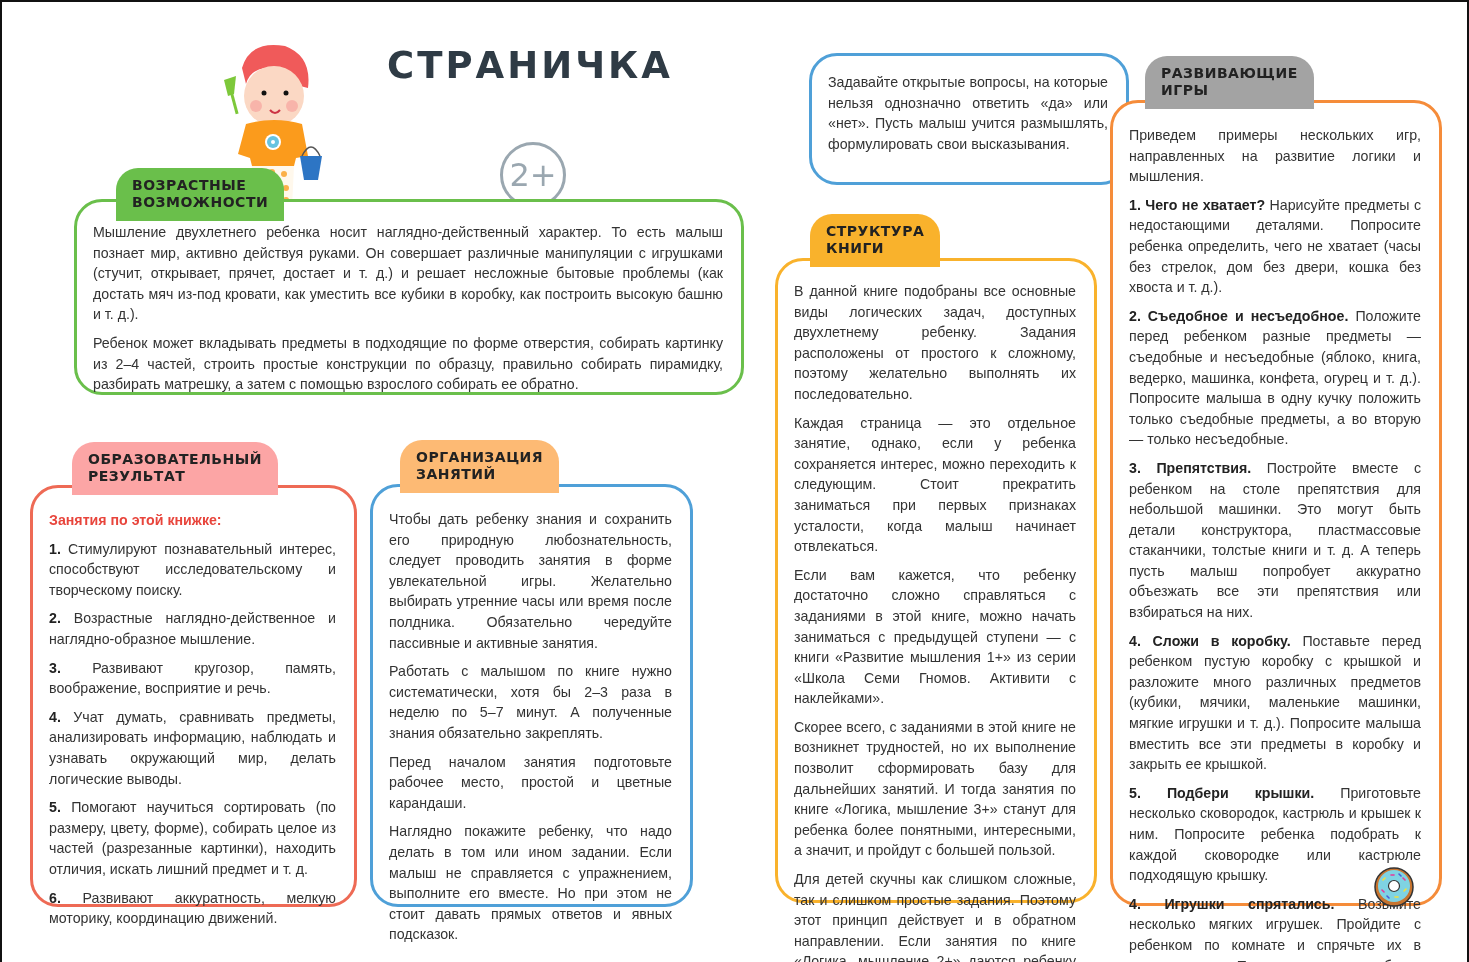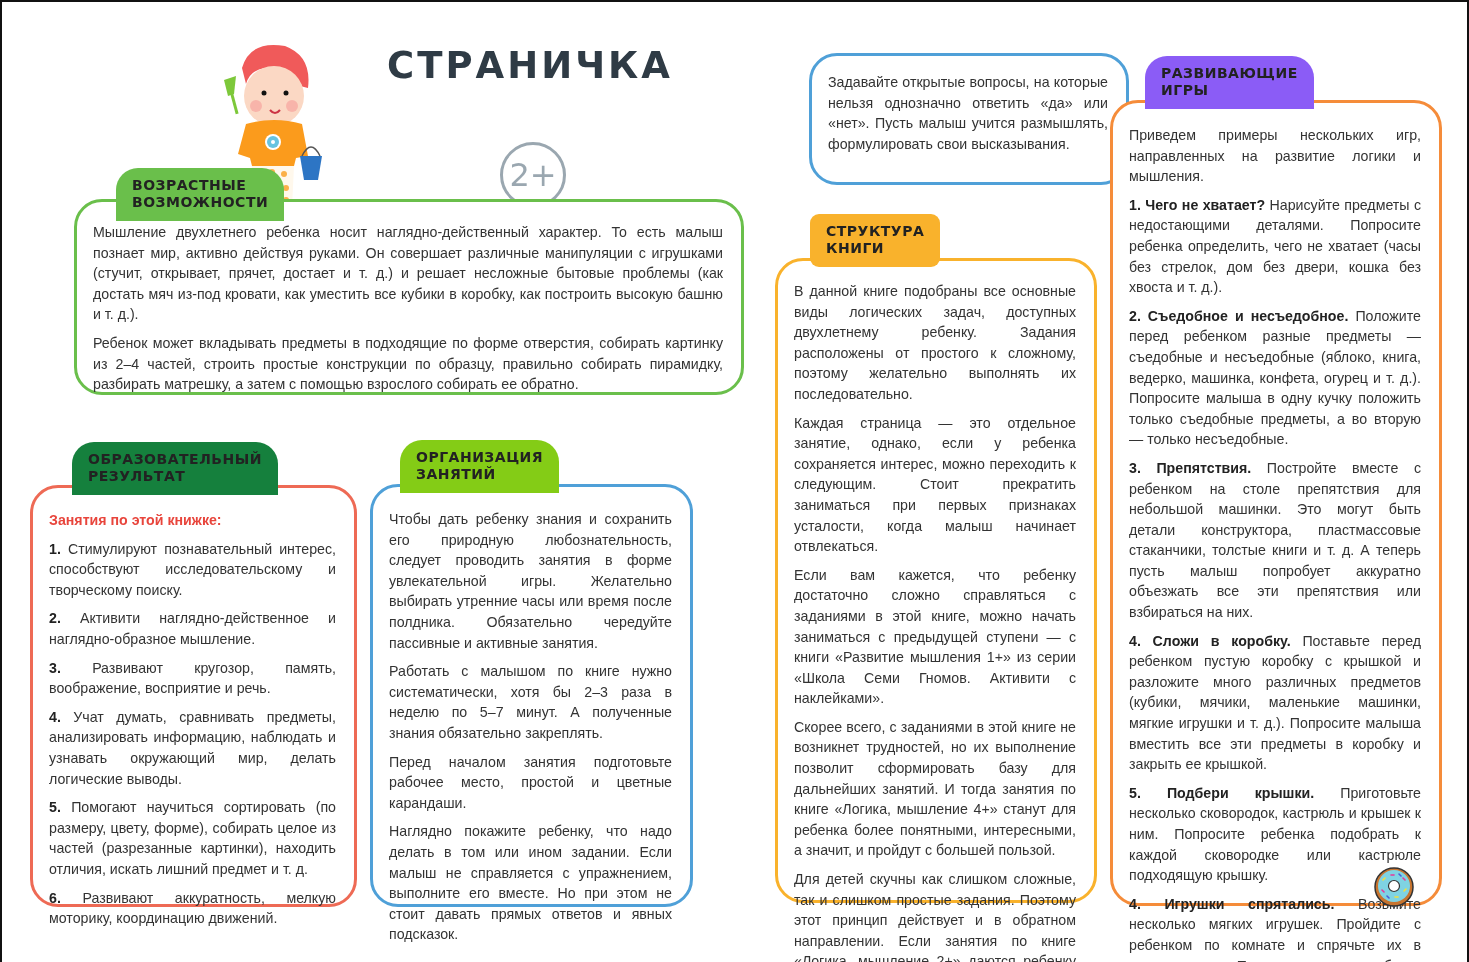--- a/index.html
+++ b/index.html
@@ -22,24 +22,24 @@
   .tab { position: absolute; border-radius: 22px 22px 0 0; padding: 9px 16px 10px 16px;
          font-family: "DejaVu Sans", sans-serif; font-weight: bold; font-size: 14px; line-height: 17px;
          letter-spacing: 0.5px; color: #222; z-index: 2; text-transform: uppercase; }
 
   .green { border-color: #6abf4b; margin-left: 41px; }
   .red { border-color: #ee6a55; }
   .blue { border-color: #4fa0d8; }
   .yellow { border-color: #f9b22c; }
   .orange { border-color: #f58c3a; }
   .tab.green { background: #6abf4b; }
-  .tab.red { background: #15803d; }
-  .tab.blue { background: #84cc16; }
-  .tab.yellow { background: #f9b22c; border-radius: 9px; }
-  .tab.orange { background: #8b5cf6; }
+  .tab.red { background: #fca5a5; }
+  .tab.blue { background: #fdba74; }
+  .tab.yellow { background: #f9b22c; }
+  .tab.orange { background: #a3a3a3; }
 
   .subhead { color: #e8453c; font-weight: bold; margin-bottom: 8px; }
   .num { font-weight: bold; color: #222; }
 
   .kid { position: absolute; left: 210px; top: 38px; width: 120px; height: 180px; }
   .donut { position: absolute; left: 1373px; top: 866px; width: 42px; height: 42px; }
 </style>
 </head>
 <body>
 
@@ -103,21 +103,21 @@
   <p>Ребенок может вкладывать предметы в подходящие по форме отверстия, собирать картинку из 2–4 частей, строить простые конструкции по образцу, правильно собирать пирамидку, разбирать матрешку, а затем с помощью взрослого собирать ее обратно.</p>
 </div>
 
 <div class="tab red" style="left:72px; top:442px;">
   <div>Образовательный</div>
   <div>результат</div>
 </div>
 <div class="box red" style="left:30px; top:485px; width:327px; height:422px; padding-top:22px;">
   <p class="subhead">Занятия по этой книжке:</p>
   <p><span class="num">1.</span> <span>Стимулируют познавательный интерес, способствуют исследовательскому и творческому поиску.</span></p>
-  <p><span class="num">2.</span> <span>Активити наглядно-действенное и наглядно-образное мышление.</span></p>
+  <p><span class="num">2.</span> <span>Возрастные наглядно-действенное и наглядно-образное мышление.</span></p>
   <p><span class="num">3.</span> <span>Развивают кругозор, память, воображение, восприятие и речь.</span></p>
   <p><span class="num">4.</span> <span>Учат думать, сравнивать предметы, анализировать информацию, наблюдать и узнавать окружающий мир, делать логические выводы.</span></p>
   <p><span class="num">5.</span> <span>Помогают научиться сортировать (по размеру, цвету, форме), собирать целое из частей (разрезанные картинки), находить отличия, искать лишний предмет и т. д.</span></p>
   <p><span class="num">6.</span> <span>Развивают аккуратность, мелкую моторику, координацию движений.</span></p>
 </div>
 
 <div class="tab blue" style="left:400px; top:440px;">
   <div>Организация</div>
   <div>занятий</div>
 </div>
@@ -133,21 +133,21 @@
 </div>
 
 <div class="tab yellow" style="left:810px; top:214px;">
   <div>Структура</div>
   <div>книги</div>
 </div>
 <div class="box yellow" style="left:775px; top:258px; width:322px; height:645px; padding-top:20px;">
   <p>В данной книге подобраны все основные виды логических задач, доступных двухлетнему ребенку. Задания расположены от простого к сложному, поэтому желательно выполнять их последовательно.</p>
   <p>Каждая страница — это отдельное занятие, однако, если у ребенка сохраняется интерес, можно переходить к следующим. Стоит прекратить заниматься при первых признаках усталости, когда малыш начинает отвлекаться.</p>
   <p>Если вам кажется, что ребенку достаточно сложно справляться с заданиями в этой книге, можно начать заниматься с предыдущей ступени — с книги «Развитие мышления 1+» из серии «Школа Семи Гномов. Активити с наклейками».</p>
-  <p>Скорее всего, с заданиями в этой книге не возникнет трудностей, но их выполнение позволит сформировать базу для дальнейших занятий. И тогда занятия по книге «Логика, мышление 4+» станут для ребенка более понятными, интересными, а значит, и пройдут с большей пользой.</p>
+  <p>Скорее всего, с заданиями в этой книге не возникнет трудностей, но их выполнение позволит сформировать базу для дальнейших занятий. И тогда занятия по книге «Логика, мышление 3+» станут для ребенка более понятными, интересными, а значит, и пройдут с большей пользой.</p>
   <p>Для детей скучны как слишком сложные, так и слишком простые задания. Поэтому этот принцип действует и в обратном направлении. Если занятия по книге «Логика, мышление 2+» даются ребенку очень легко, можно переходить к следующей ступени — книге «Логика, мышление 3+».</p>
 </div>
 
 <div class="tab orange" style="left:1145px; top:56px;">
   <div>Развивающие</div>
   <div>игры</div>
 </div>
 <div class="box orange" style="left:1110px; top:100px; width:332px; height:806px; padding-top:22px;">
   <p>Приведем примеры нескольких игр, направленных на развитие логики и мышления.</p>
   <p><span class="num">1. Чего не хватает?</span> <span>Нарисуйте предметы с недостающими деталями. Попросите ребенка определить, чего не хватает (часы без стрелок, дом без двери, кошка без хвоста и т. д.).</span></p>

